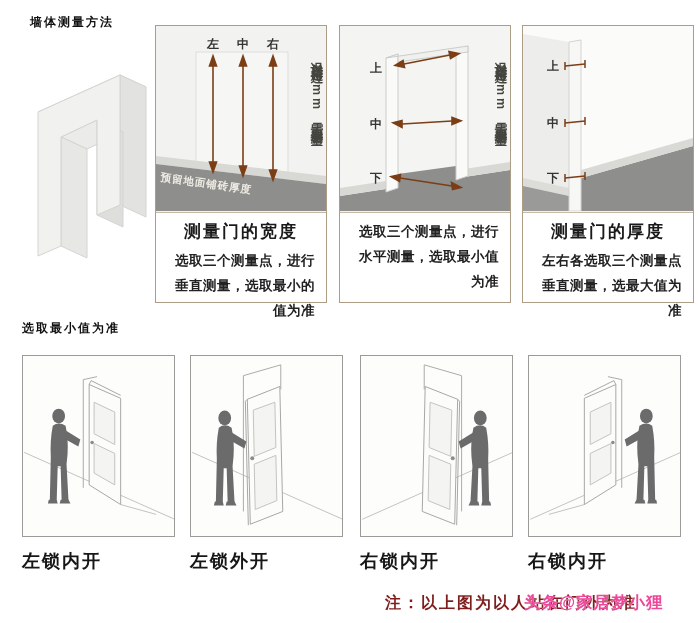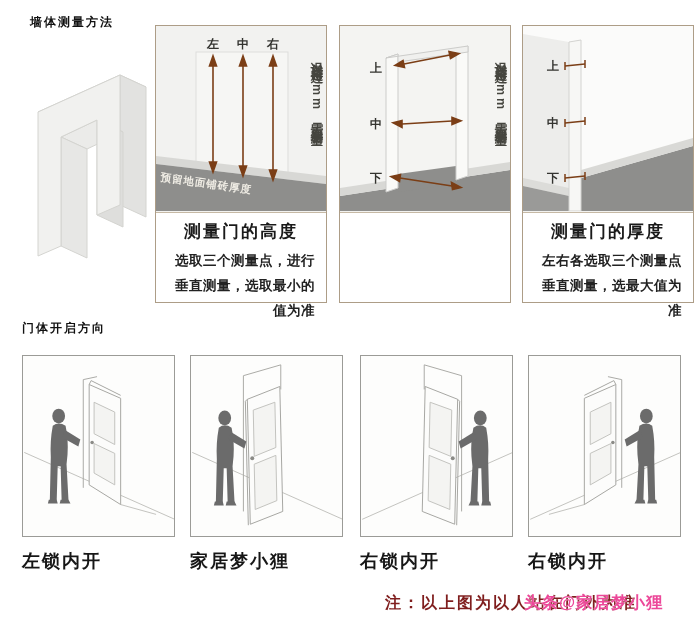--- a/index.html
+++ b/index.html
@@ -81,21 +81,21 @@
       <g font-size="12" font-weight="bold" fill="#33332f" text-anchor="middle">
         <text x="57" y="22">左</text>
         <text x="87" y="22">中</text>
         <text x="117" y="22">右</text>
       </g>
     </svg>
     <div class="warn">误差超过20mm需重新测量</div>
     <div class="floor-note">预留地面铺砖厚度</div>
   </div>
   <div class="mtext">
-    <div class="mtitle">测量门的高度</div>
+    <div class="mtitle">测量门的宽度</div>
     <div class="mdesc">选取三个测量点，进行垂直测量，选取最小的值为准</div>
   </div>
 </div>
 
 <div class="mpanel" id="mp2">
   <div class="illus">
     <svg width="170" height="185" viewBox="0 0 170 185">
       <rect x="0" y="0" width="170" height="185" fill="#f4f4f2"></rect>
       <polygon points="0,170 170,144 170,185 0,185" fill="#8e8e8c"></polygon>
       <polygon points="0,162 170,136 170,144 0,170" fill="#d8d8d5"></polygon>
@@ -116,20 +116,21 @@
       </g>
       <g font-size="12" font-weight="bold" fill="#33332f" text-anchor="middle">
         <text x="36" y="46">上</text>
         <text x="36" y="102">中</text>
         <text x="36" y="156">下</text>
       </g>
     </svg>
     <div class="warn">误差超过20mm需重新测量</div>
   </div>
   <div class="mtext">
+    <div class="mdesc">选取三个测量点，进行水平测量，选取最小值为准</div>
   </div>
 </div>
 
 <div class="mpanel" id="mp3">
   <div class="illus">
     <svg width="170" height="185" viewBox="0 0 170 185">
       <rect x="0" y="0" width="170" height="185" fill="#fbfbfa"></rect>
       <polygon points="58,152 170,120 170,185 58,185" fill="#8e8e8c"></polygon>
       <polygon points="58,144 170,112 170,120 58,152" fill="#d9d9d6"></polygon>
       <polygon points="0,8 46,16 46,185 0,185" fill="#ededeb"></polygon>
@@ -153,21 +154,21 @@
         <text x="30" y="156">下</text>
       </g>
     </svg>
   </div>
   <div class="mtext">
     <div class="mtitle">测量门的厚度</div>
     <div class="mdesc">左右各选取三个测量点 垂直测量，选最大值为准</div>
   </div>
 </div>
 
-<div class="sec-title" id="title2">门体开启方向</div>
+<div class="sec-title" id="title2">选取最小值为准</div>
 
 <div class="dpanel" id="dp1">
   <svg width="153" height="182" viewBox="0 0 153 185">
     <line x1="0" y1="98" x2="153" y2="166" stroke="#c2c2be"></line>
     <line x1="98" y1="151" x2="134" y2="161" stroke="#c2c2be"></line>
     <g stroke="#a9a9a5" fill="none">
         <path d="M60,24 L60,134 M60,24 L74,21"></path>
       </g>
     <g stroke="#a5a5a1" stroke-width="1">
       <polygon points="66,29 98,43 98,151 66,131" fill="#fcfcfb"></polygon>
@@ -250,18 +251,18 @@
       <ellipse cx="35" cy="61" rx="6.5" ry="7.5"></ellipse>
       <path d="M29,71 Q26,87 27,103 L26,147 L33,147 L34,112 L37,112 L38,147 L45,147 L43,110 L44,100 Q45,85 42,71 Q35,66 29,71 Z"></path>
       <path d="M41,75 L57,85 L55,92 L39,83 Z"></path>
       <path d="M25,146 L33,146 L34,150 L24,150 Z"></path>
         <path d="M37,146 L45,146 L47,150 L36,150 Z"></path>
     </g>
   </svg>
 </div>
 
 <div class="dlabel" id="dl1">左锁内开</div>
-<div class="dlabel" id="dl2">家居梦小狸</div>
+<div class="dlabel" id="dl2">左锁外开</div>
 <div class="dlabel" id="dl3">右锁内开</div>
 <div class="dlabel" id="dl4">右锁内开</div>
 
 <div id="note">注：以上图为以人站在门外为准</div>
 <div id="watermark">头条@家居梦小狸</div>
 
 </body></html>

